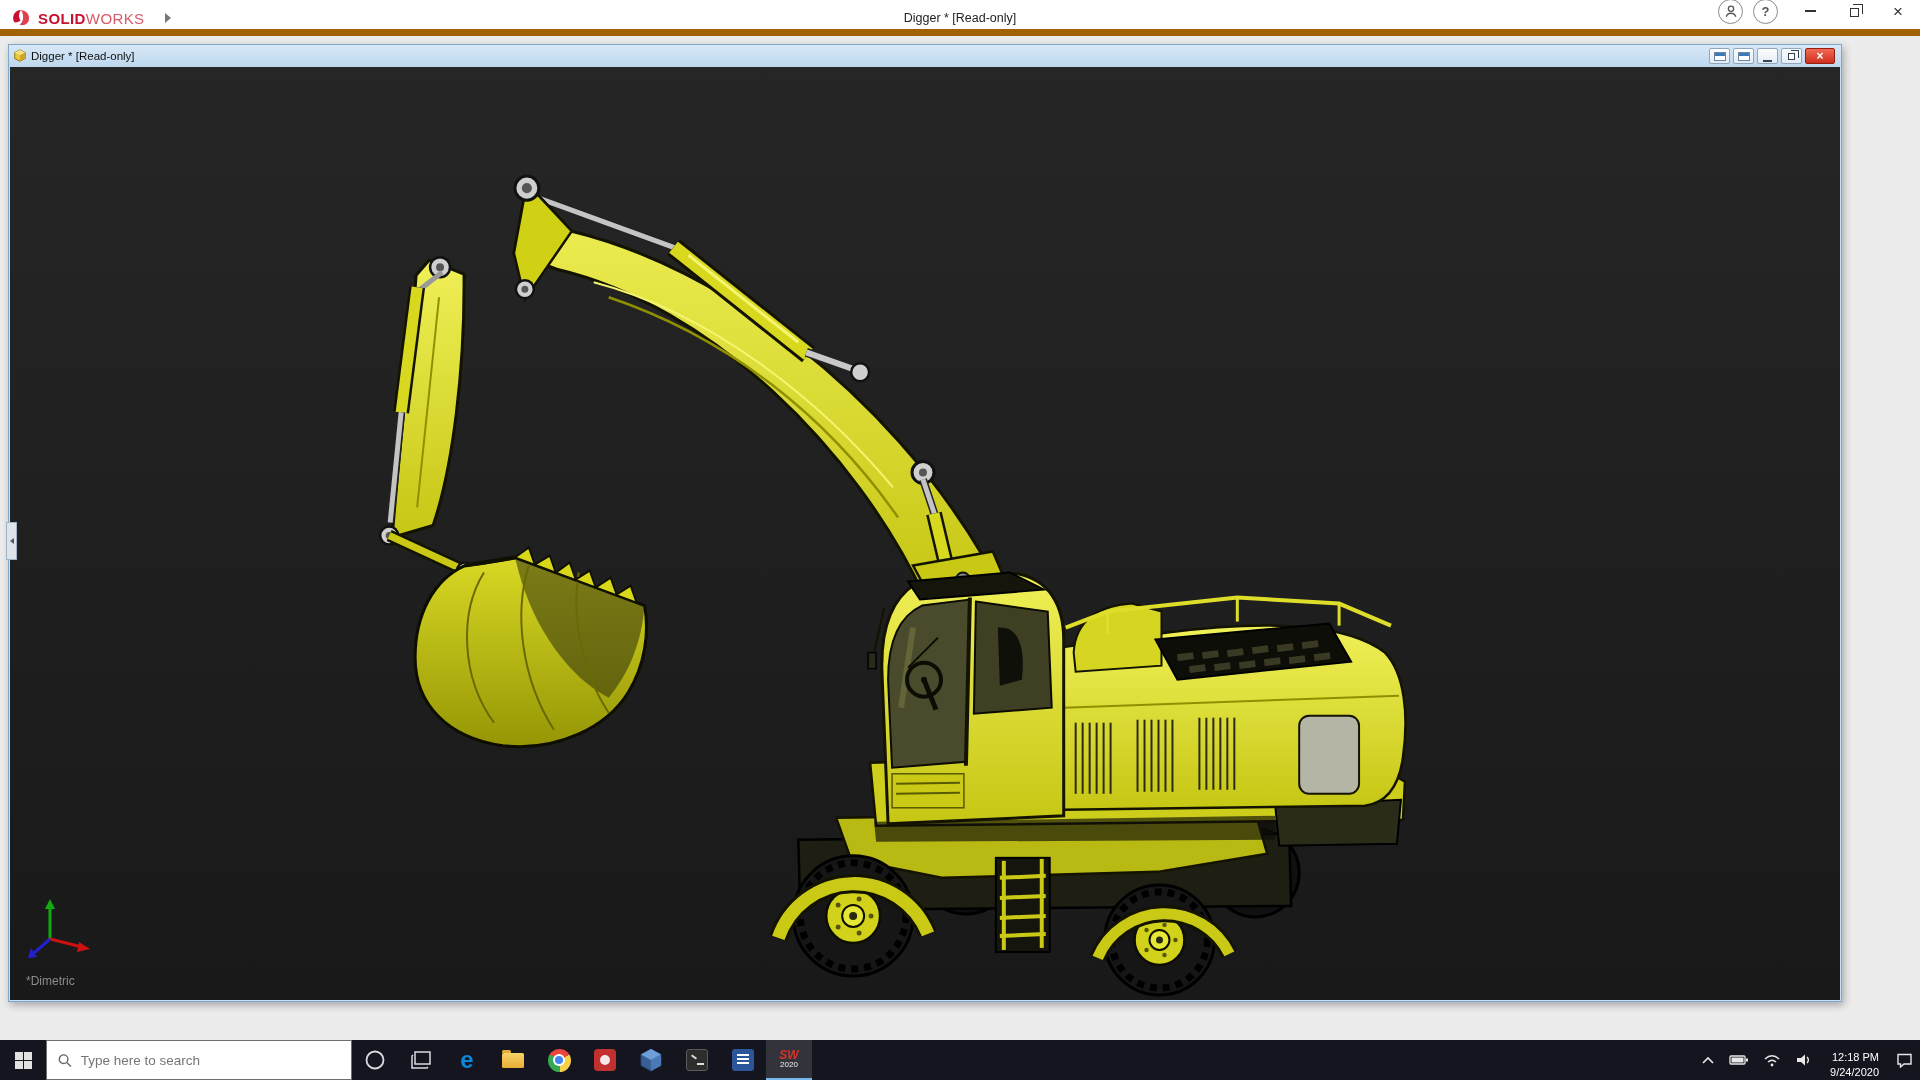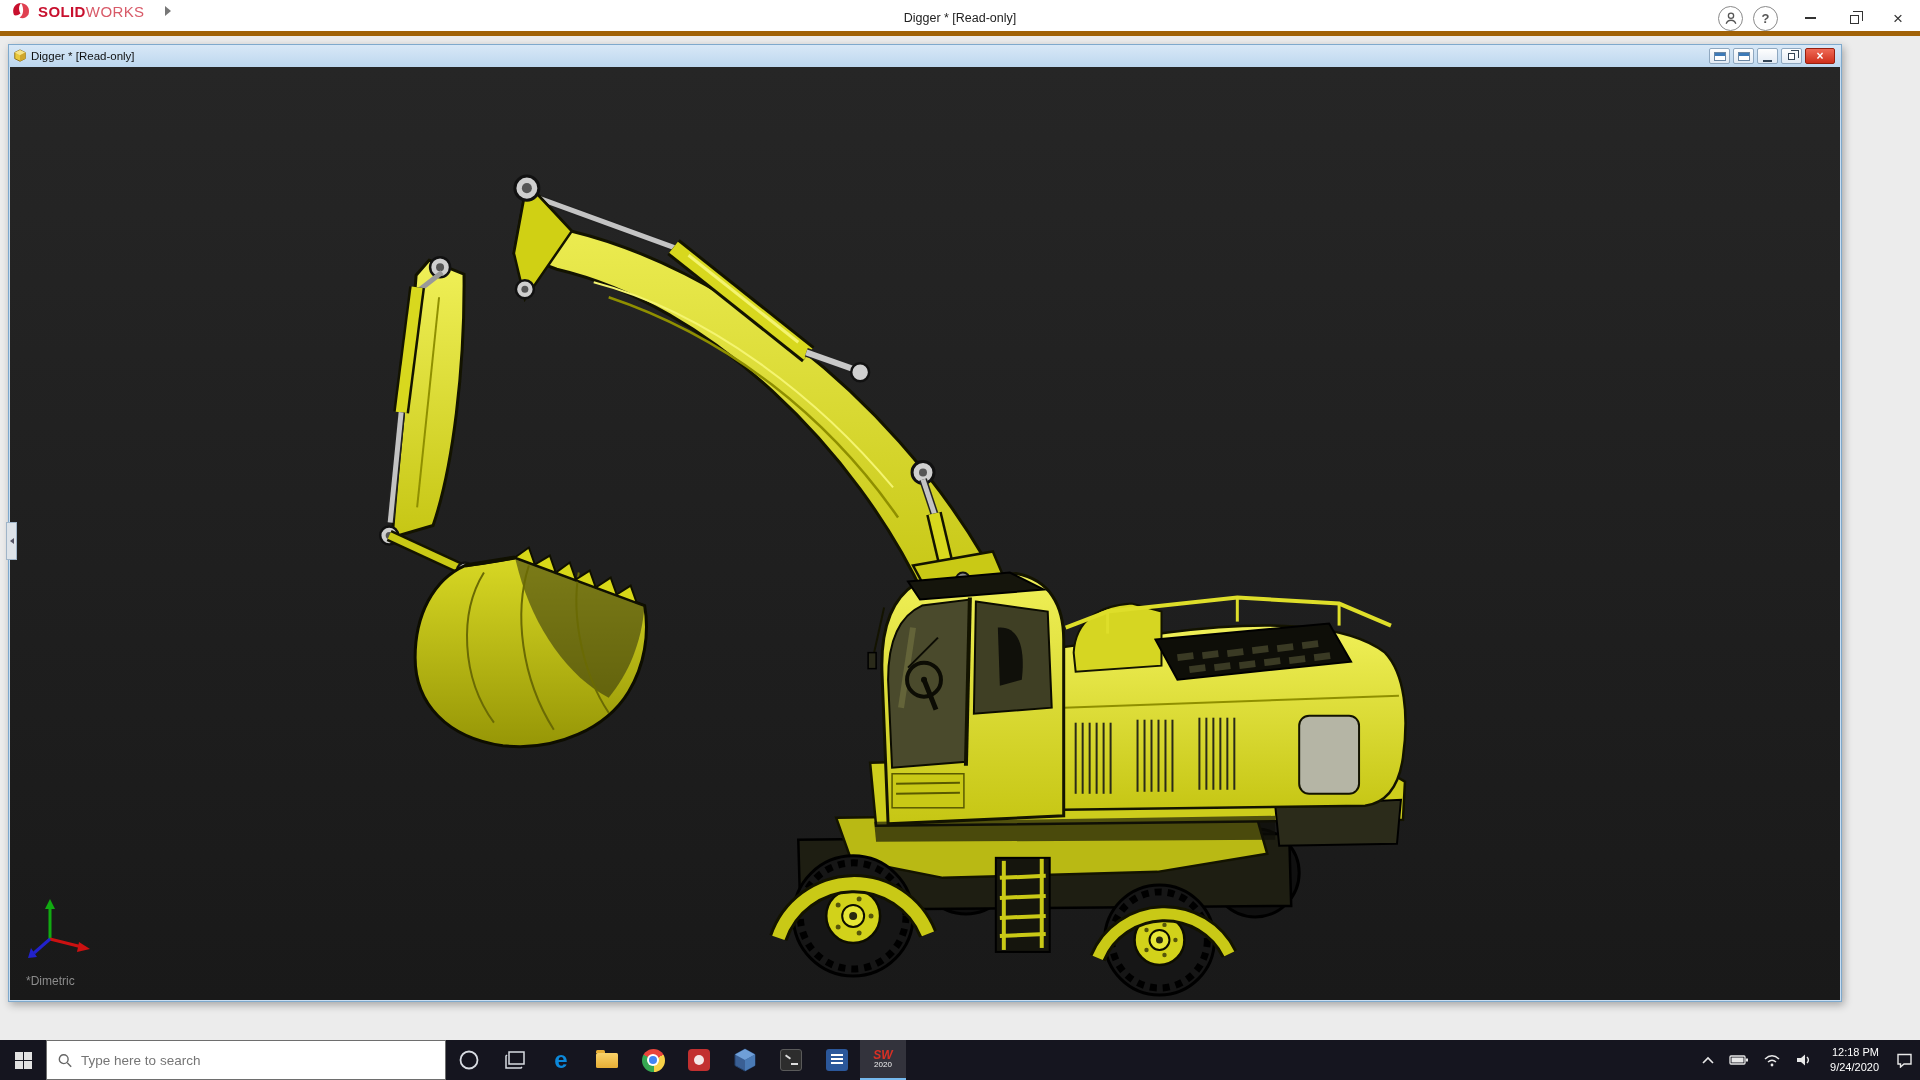--- a/index.html
+++ b/index.html
@@ -1,20 +1,20 @@
 <!DOCTYPE html>
 <html><head>
 <meta charset="utf-8">
 <style>
   *{margin:0;padding:0;box-sizing:border-box}
   html,body{width:1920px;height:1080px;background:#ececec;font-family:"Liberation Sans",sans-serif;overflow:hidden}
   .screen{position:relative;width:1920px;height:1080px;overflow:hidden;background:#ececec}
 
   
-  .app-titlebar{height:36px;background:#ffffff;display:flex;align-items:flex-start;position:relative;border-bottom:5px solid #a16207}
+  .app-titlebar{height:36px;background:#ffffff;display:flex;align-items:flex-end;position:relative;border-bottom:7px solid #a16207}
   .brand{display:flex;align-items:center;gap:6px;padding-left:10px;z-index:2}
   .brand-text{font-size:15px;letter-spacing:.4px;color:#c8102e;font-weight:bold}
   .brand-text .works{font-weight:normal;color:#d85a68}
   .menu-arrow{width:0;height:0;border-left:6px solid #777;border-top:5px solid transparent;border-bottom:5px solid transparent;margin-left:14px}
   .app-title{position:absolute;left:0;right:0;top:0;height:36px;line-height:36px;text-align:center;font-size:12.5px;color:#222;z-index:1}
   .app-controls{margin-left:auto;display:flex;align-items:center;z-index:2;height:36px}
   .circle-btn{width:25px;height:25px;border-radius:50%;border:1.5px solid #8a8a8a;color:#555;display:flex;align-items:center;justify-content:center;margin-right:10px;font-size:13px;font-weight:bold}
   .wbtn{width:44px;height:36px;display:flex;align-items:center;justify-content:center}
   .glyph-min{width:11px;height:2px;background:#333}
   .glyph-restore{position:relative;width:9px;height:9px;border:1.4px solid #333;background:#fff;margin-top:3px}
@@ -38,40 +38,40 @@
   .viewport{position:absolute;left:1px;right:1px;top:22px;bottom:1px;background:linear-gradient(#262626,#191919);overflow:hidden}
   .model-svg{position:absolute;left:0;top:0;width:100%;height:100%}
   .view-label{position:absolute;left:16px;bottom:12px;font-size:12px;color:#8b8b8b}
   .triad{position:absolute;left:14px;bottom:34px}
   .fm-tab{position:absolute;left:6px;top:486px;width:11px;height:38px;background:#dde3e9;border:1px solid #9fb4c8;display:flex;align-items:center;justify-content:center;z-index:5}
   .fm-tab::after{content:"";border-right:4px solid #556;border-top:3.5px solid transparent;border-bottom:3.5px solid transparent}
 
   
   .taskbar{position:absolute;left:0;bottom:0;width:1920px;height:40px;background:#15151f;display:flex;align-items:stretch}
   .tb-btn{width:46px;display:flex;align-items:center;justify-content:center;flex:none}
-  .search{width:400px;flex:none;background:#ffffff;border:1px solid #6e6e6e;display:flex;align-items:center;gap:9px;padding:0 11px}
+  .search{width:306px;flex:none;background:#ffffff;border:1px solid #6e6e6e;display:flex;align-items:center;gap:9px;padding:0 11px}
   .search input{border:none;outline:none;font-size:13.5px;width:100%;color:#444;background:transparent;font-family:"Liberation Sans",sans-serif}
   .active-app{background:rgba(255,255,255,.13);border-bottom:2px solid #76b9ed}
   .edge-e{font-size:24px;font-weight:bold;color:#0c88da;line-height:1}
   .folder-icon{width:22px;height:15px;background:linear-gradient(#f9d269,#e7ae35);border-radius:1.5px;position:relative}
   .folder-icon::before{content:"";position:absolute;left:0;top:-3px;width:9px;height:3px;background:#e7ae35;border-radius:1.5px 1.5px 0 0}
   .chrome-icon{width:23px;height:23px;border-radius:50%;background:conic-gradient(from -60deg,#e8453c 0deg 120deg,#f7d147 120deg 240deg,#36a852 240deg 360deg);position:relative}
   .chrome-icon::before{content:"";position:absolute;left:5.5px;top:5.5px;width:12px;height:12px;border-radius:50%;background:#fff}
   .chrome-icon::after{content:"";position:absolute;left:7.5px;top:7.5px;width:8px;height:8px;border-radius:50%;background:#4285f4}
   .red-app{width:22px;height:22px;border-radius:4px;background:#c23030;position:relative}
   .red-app::before{content:"";position:absolute;left:6px;top:6px;width:10px;height:10px;border-radius:50%;background:#f4e8e8}
   .term-app{width:22px;height:22px;border-radius:3px;background:#2d2d2d;border:1px solid #5a5a5a;position:relative}
   .term-app::before{content:"";position:absolute;left:4px;top:6px;width:6px;height:2px;background:#ddd;transform:rotate(35deg)}
   .term-app::after{content:"";position:absolute;left:10px;top:13px;width:7px;height:2px;background:#ddd}
   .doc-app{width:22px;height:22px;border-radius:3px;background:#2b579a;position:relative}
   .doc-app::before{content:"";position:absolute;left:5px;top:5px;width:12px;height:2px;background:#fff;box-shadow:0 4px 0 #fff,0 8px 0 #fff}
   .sw-app{display:flex;flex-direction:column;align-items:center;justify-content:flex-start;line-height:1}
   .sw-letters{color:#d93025;font-weight:bold;font-style:italic;font-size:12px}
   .sw-year{color:#f0f0f0;font-size:8px;margin-top:0}
-  .tray{margin-left:auto;display:flex;align-items:center;flex:none}
+  .tray{margin-left:auto;display:flex;align-items:flex-end;flex:none}
   .tray-btn{height:40px;display:flex;align-items:center;justify-content:center;padding:0 7px}
   .clock{text-align:right;color:#ffffff;font-size:11px;line-height:1.35;padding:0 10px}
 </style>
 </head>
 <body>
 
 <div class="screen">
 
   <div class="app-titlebar">
     <div class="brand">

